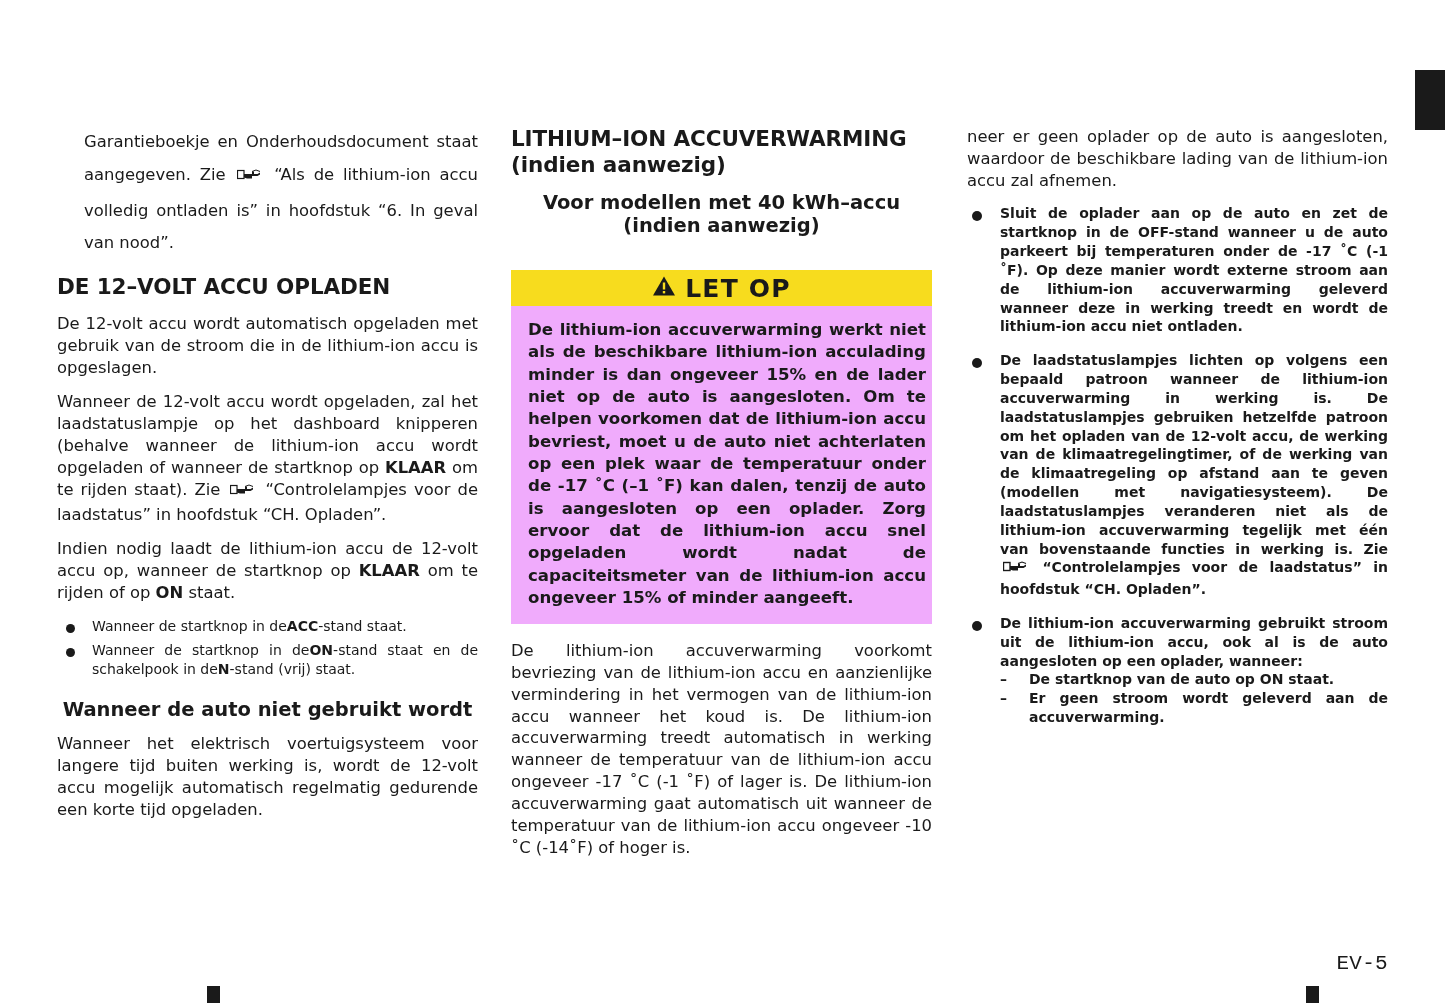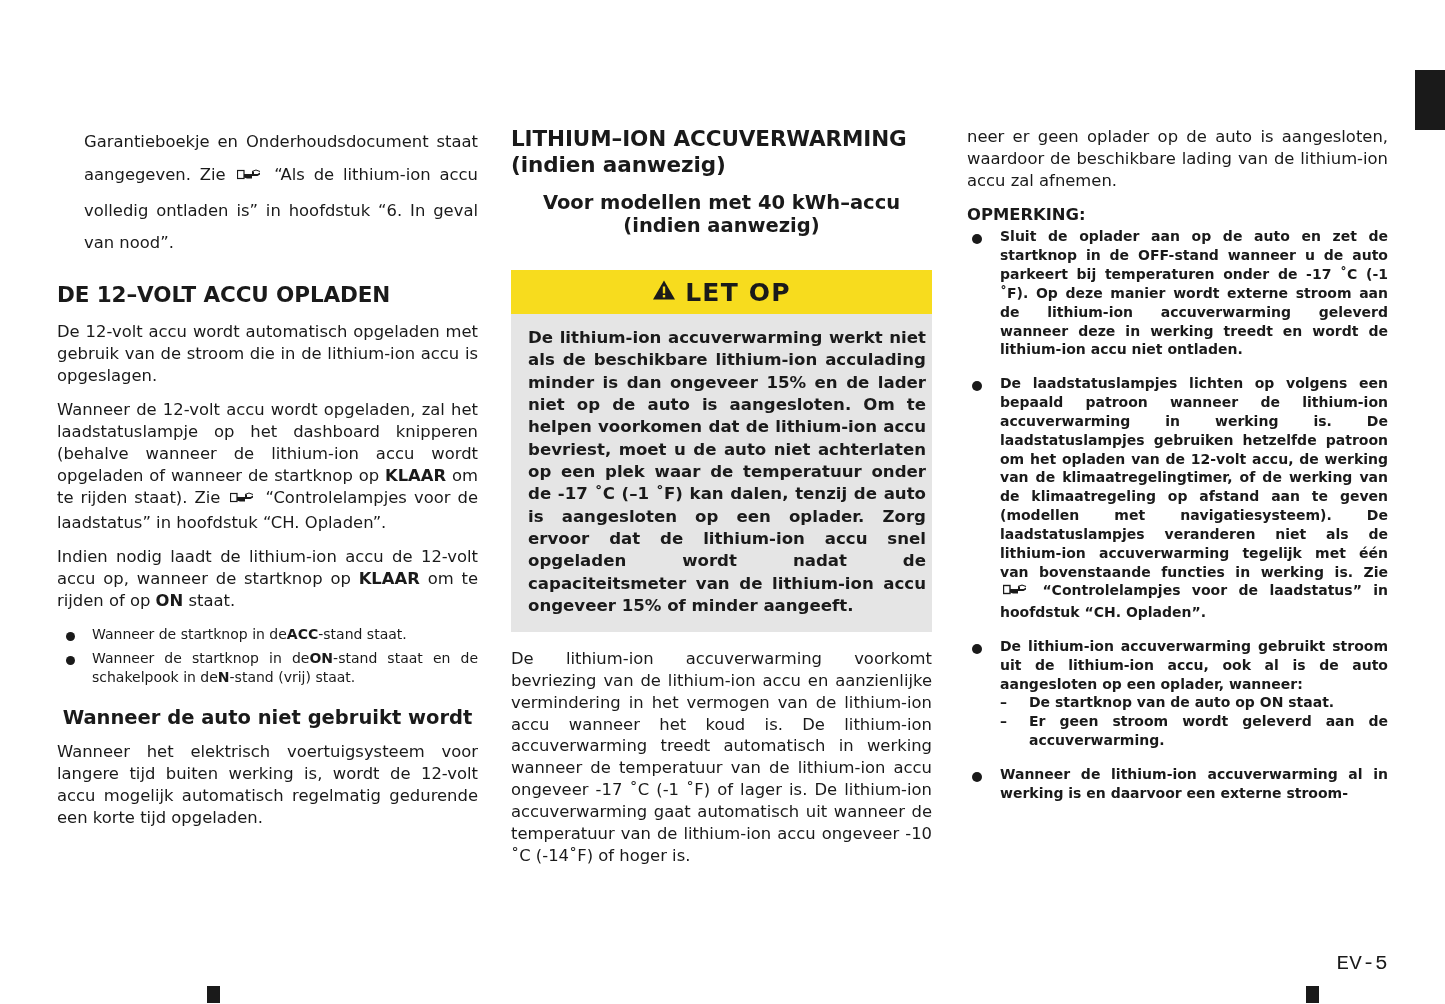--- a/index.html
+++ b/index.html
@@ -64,21 +64,21 @@
   
   p {
     margin: 0 0 13px 0;
     font-size: 16.4px;
     line-height: 1.33;
     text-align: justify;
     hyphens: none;
   }
   p.loose {
     line-height: 2.0;
-    margin-bottom: 22px;
+    margin-bottom: 14px;
     padding-left: 27px;
   }
   p.last { margin-bottom: 0; margin-top: 12px; }
 
   h2 {
     font-size: 21.5px;
     font-weight: bold;
     margin: 18px 0 13px 0;
     letter-spacing: -0.1px;
     line-height: 1.2;
@@ -158,36 +158,36 @@
     font-weight: bold;
   }
 
   
   .caution {
     width: 421px;
     margin: 8px 0 16px 0;
   }
   .caution-banner {
     background: #F7DC1E;
-    height: 44px;
+    height: 36px;
     display: flex;
     align-items: center;
     justify-content: center;
     margin-top: 32px;
   }
   .caution-title {
     font-size: 25px;
     font-weight: bold;
     letter-spacing: 1.2px;
     color: #1a1a1a;
     margin-left: 9px;
   }
   .warn-tri { display: block; }
   .caution-body {
-    background: #e5e5e5;
+    background: #f0abfc;
     padding: 13px 6px 15px 17px;
   }
   .caution-body p {
     font-weight: bold;
     font-size: 16.6px;
     line-height: 1.345;
     text-align: justify;
     margin: 0;
   }
 
@@ -289,21 +289,20 @@
     </div>
 
     <p>De lithium-ion accuverwarming voorkomt bevriezing van de lithium-ion accu en aanzienlijke vermindering in het vermogen van de lithium-ion accu wanneer het koud is. De lithium-ion accuverwarming treedt automatisch in werking wanneer de temperatuur van de lithium-ion accu ongeveer -17 ˚C (-1 ˚F) of lager is. De lithium-ion accuverwarming gaat automatisch uit wanneer de temperatuur van de lithium-ion accu ongeveer -10 ˚C (-14˚F) of hoger is.</p>
 
   </div>
 
   <div class="col col-3">
 
     <p>neer er geen oplader op de auto is aangesloten, waardoor de beschikbare lading van de lithium-ion accu zal afnemen.</p>
 
-    <div class="note-label">OPMERKING:</div>
 
     <ul class="note-list">
 
       <li>
         <span class="dot"></span>
         <span>Sluit de oplader aan op de auto en zet de startknop in de OFF-stand wanneer u de auto parkeert bij temperaturen onder de -17 ˚C (-1 ˚F). Op deze manier wordt externe stroom aan de lithium-ion accuverwarming geleverd wanneer deze in werking treedt en wordt de lithium-ion accu niet ontladen.</span>
       </li>
 
       <li>
         <span class="dot"></span>
@@ -326,20 +325,16 @@
             <span class="dash">–</span>
             <span>De startknop van de auto op ON staat.</span>
           </li>
           <li>
             <span class="dash">–</span>
             <span>Er geen stroom wordt geleverd aan de accuverwarming.</span>
           </li>
         </ul>
       </li>
 
-      <li>
-        <span class="dot"></span>
-        <span>Wanneer de lithium-ion accuverwarming al in werking is en daarvoor een externe stroom-</span>
-      </li>
     </ul>
   </div>
 
 </div>
 
 </body></html>

